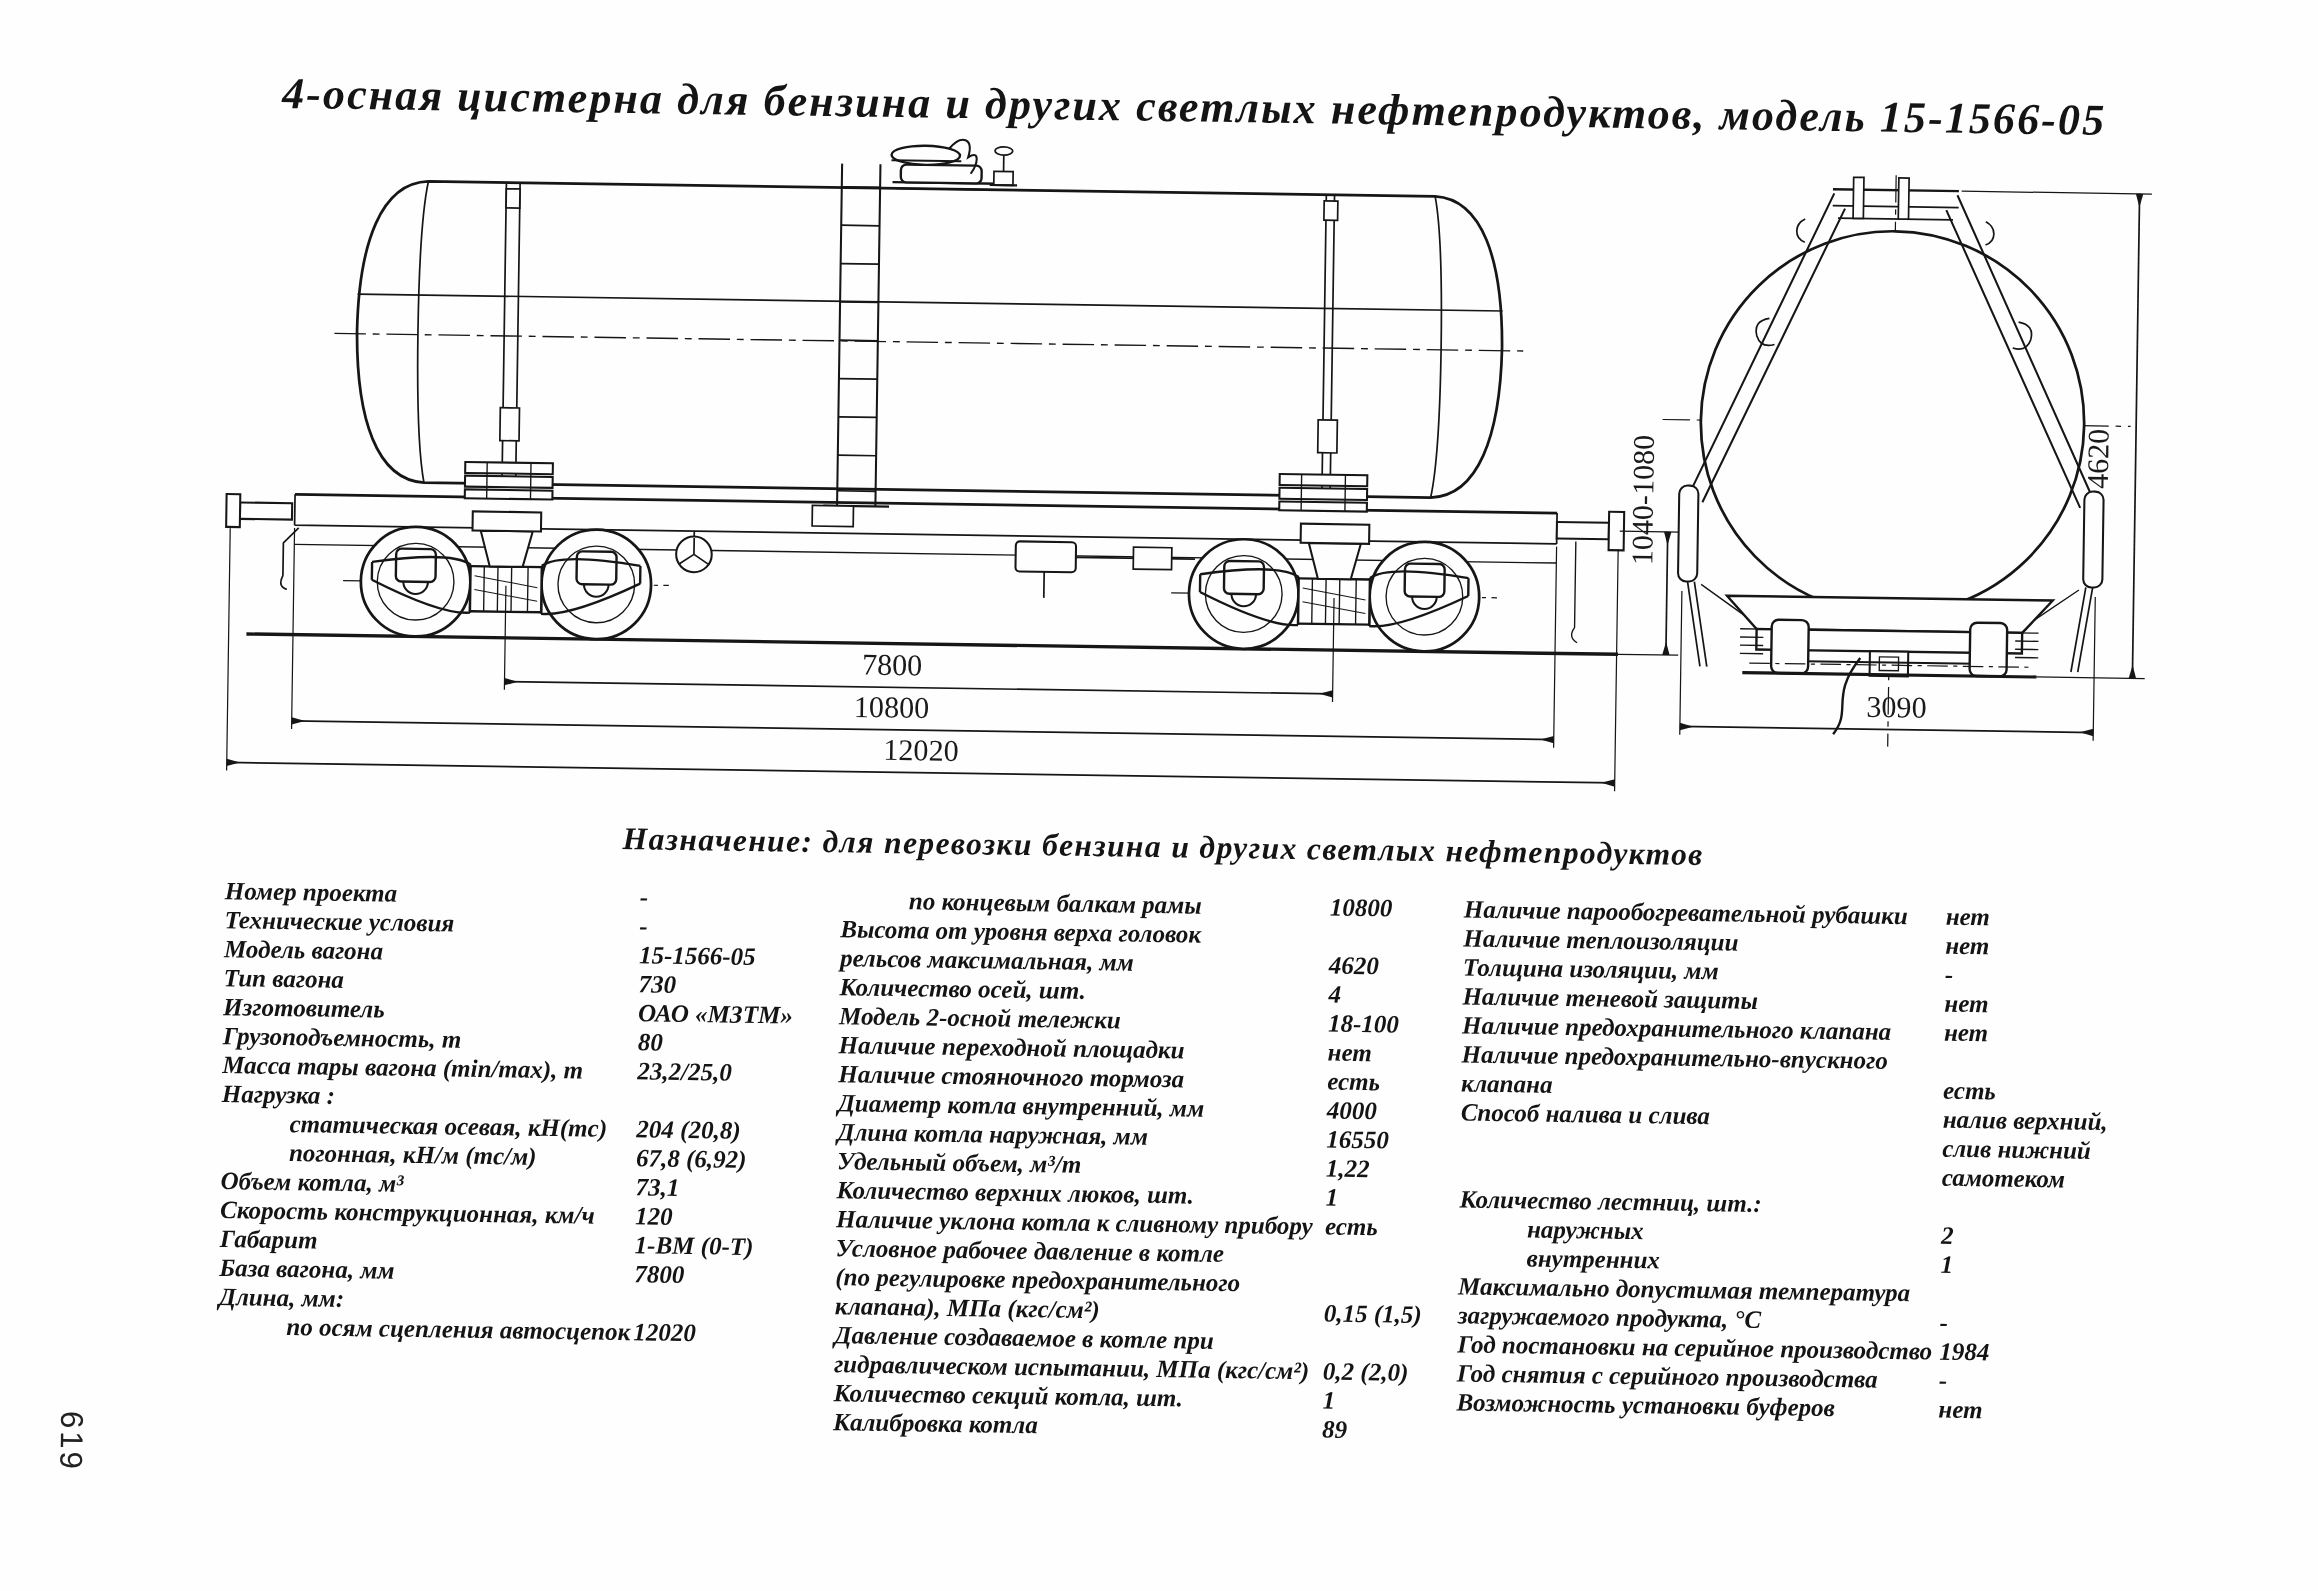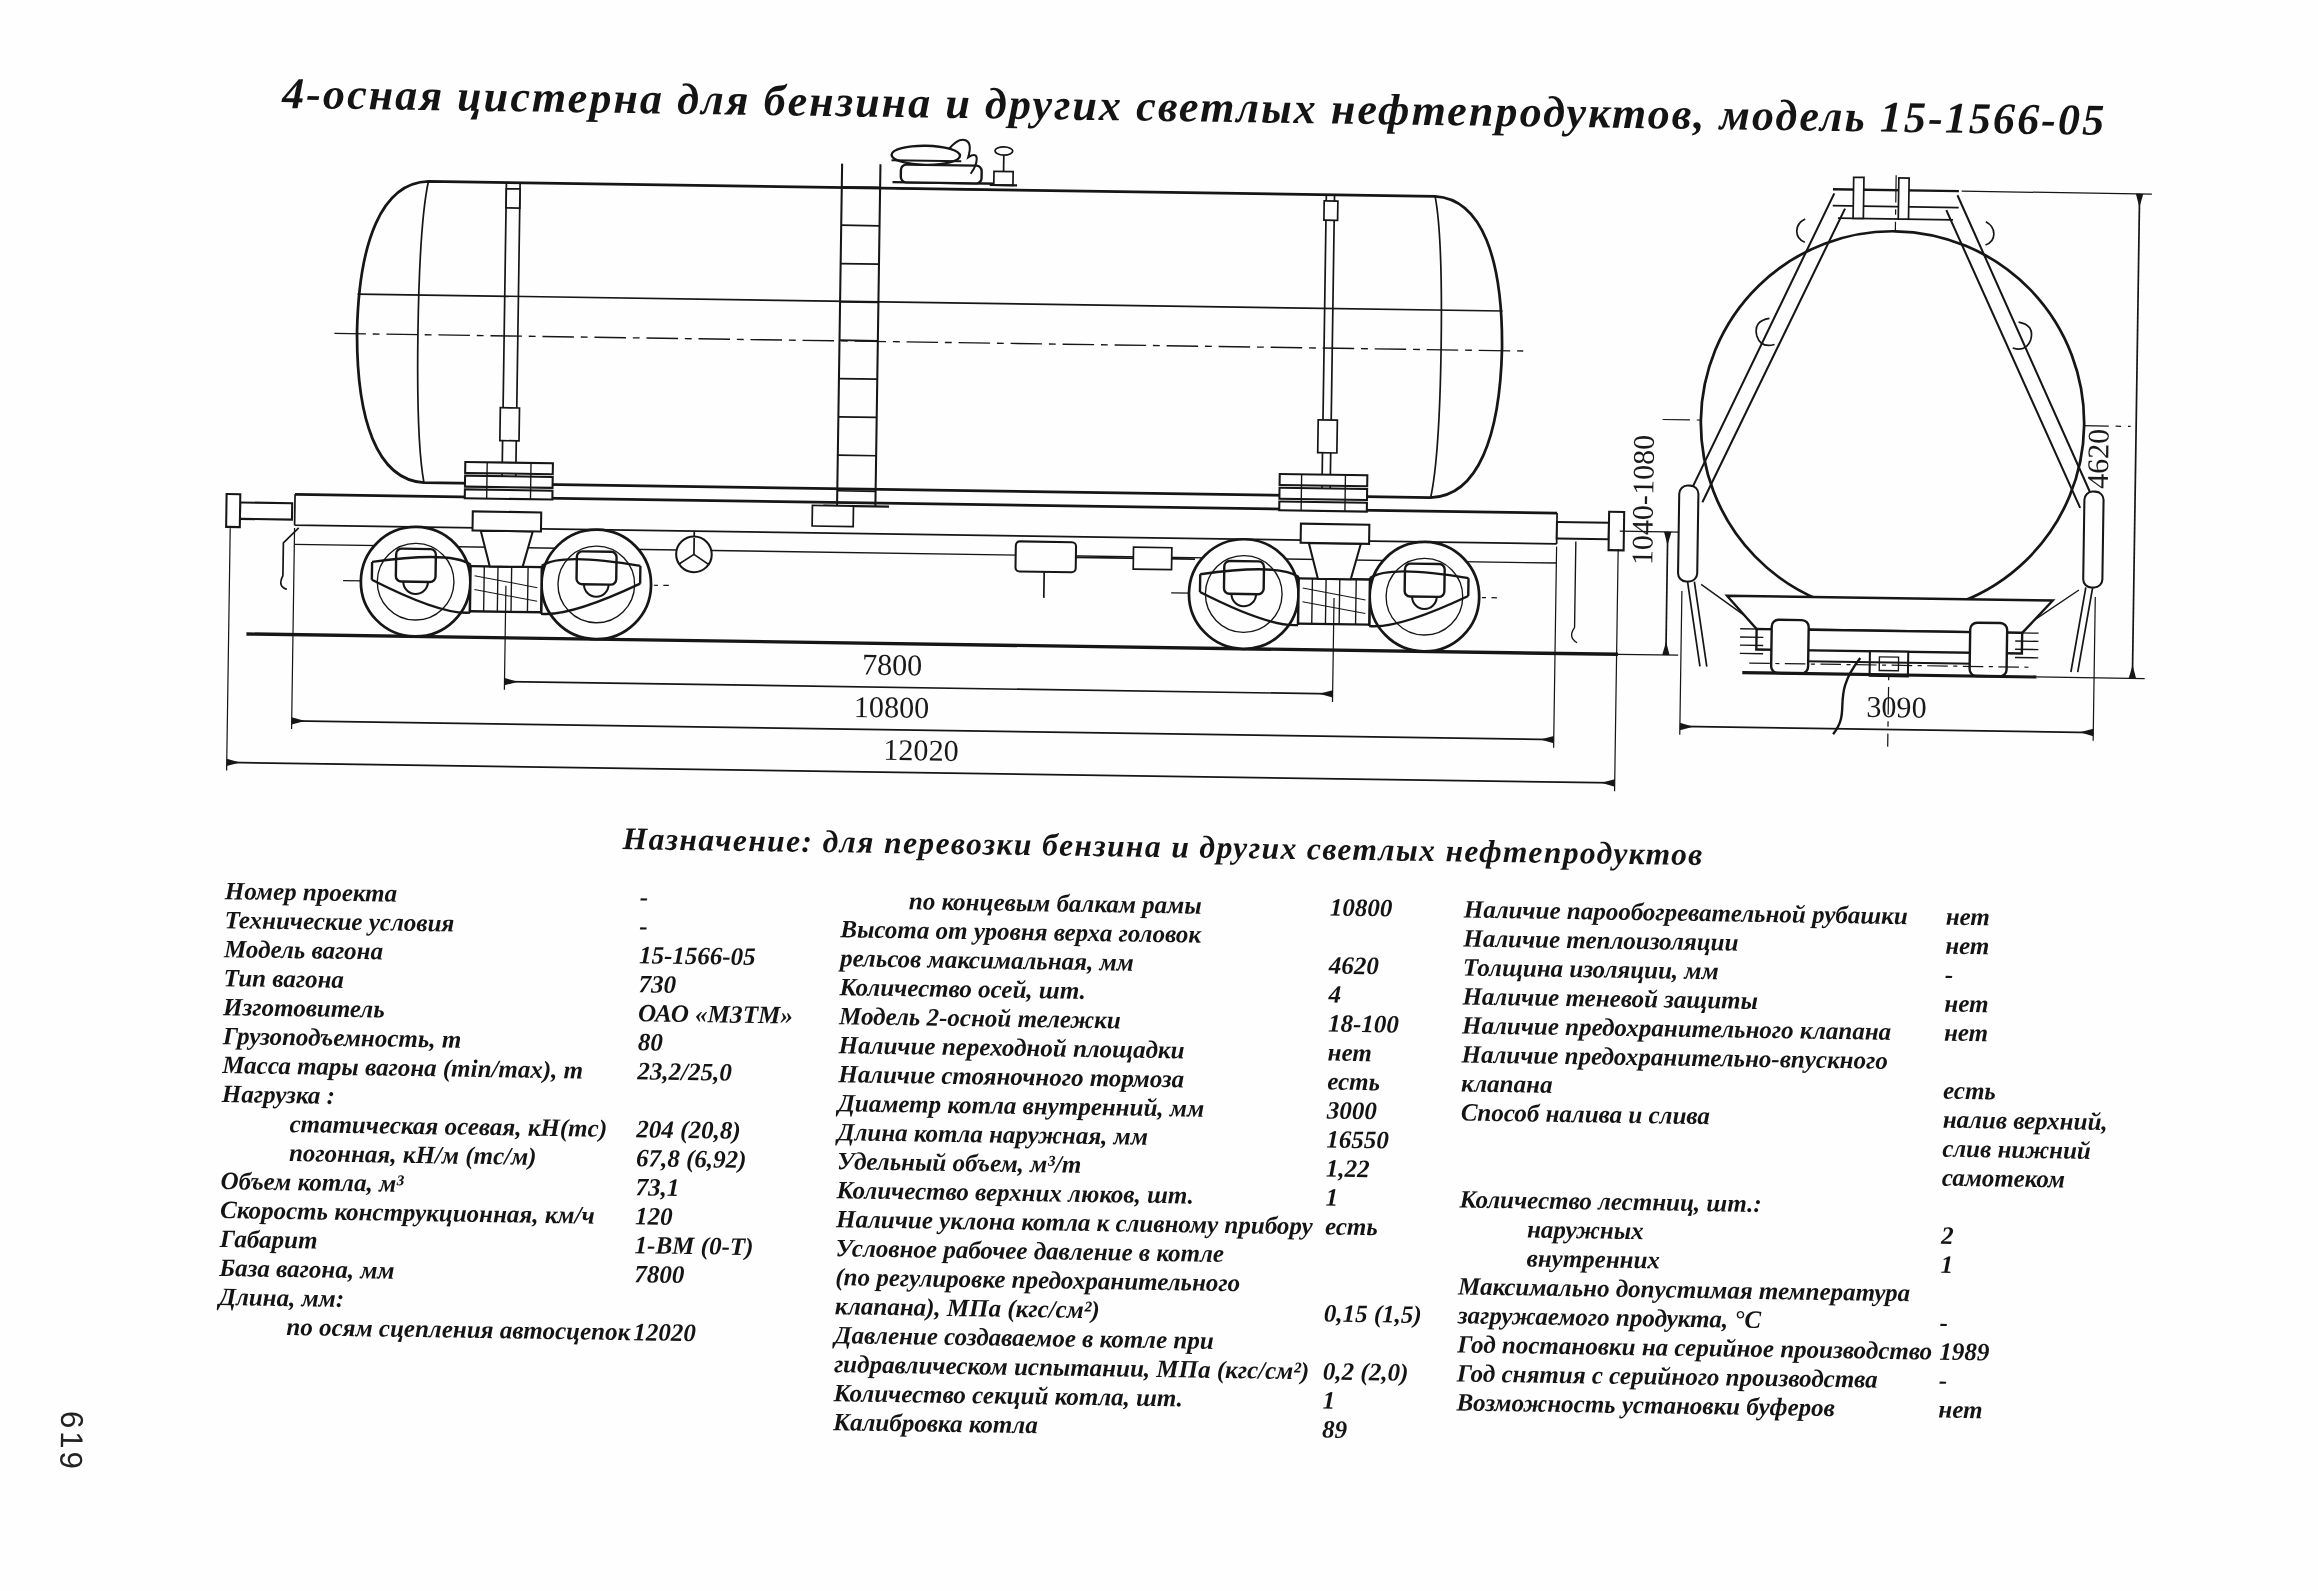--- a/index.html
+++ b/index.html
@@ -331,21 +331,21 @@
         <div class="row">
         <span class="lbl">Наличие переходной площадки</span>
         <span class="val">нет</span>
       </div>
         <div class="row">
         <span class="lbl">Наличие стояночного тормоза</span>
         <span class="val">есть</span>
       </div>
         <div class="row">
         <span class="lbl">Диаметр котла внутренний, мм</span>
-        <span class="val">3000</span>
+        <span class="val">4000</span>
       </div>
         <div class="row">
         <span class="lbl">Длина котла наружная, мм</span>
         <span class="val">16550</span>
       </div>
         <div class="row">
         <span class="lbl">Удельный объем, м³/т</span>
         <span class="val">1,22</span>
       </div>
         <div class="row">
@@ -442,21 +442,21 @@
         <div class="row">
         <span class="lbl">Максимально допустимая температура</span>
         <span class="val"></span>
       </div>
         <div class="row">
         <span class="lbl">загружаемого продукта, °С</span>
         <span class="val">-</span>
       </div>
         <div class="row">
         <span class="lbl">Год постановки на серийное производство</span>
-        <span class="val">1989</span>
+        <span class="val">1984</span>
       </div>
         <div class="row">
         <span class="lbl">Год снятия с серийного производства</span>
         <span class="val">-</span>
       </div>
         <div class="row">
         <span class="lbl">Возможность установки буферов</span>
         <span class="val">нет</span>
       </div>
       </div>

